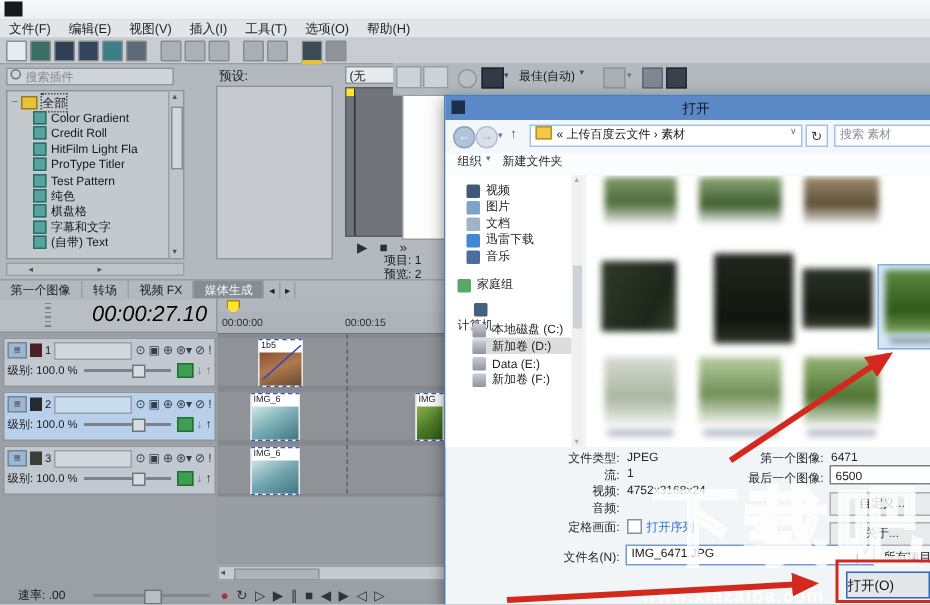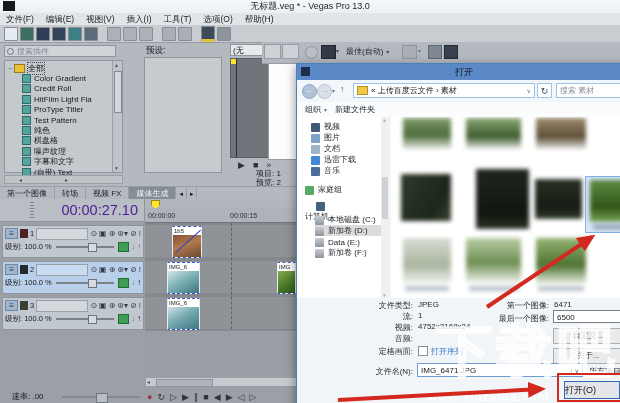--- a/index.html
+++ b/index.html
@@ -1,20 +1,20 @@
 <!DOCTYPE html>
 <html><head>
 <meta charset="utf-8">
 <style>
   html,body{margin:0;padding:0;}
   body{width:620px;height:403px;overflow:hidden;font-family:"Liberation Sans","DejaVu Sans",sans-serif;}
   #screen{position:relative;width:620px;height:403px;background:#b4b9bf;overflow:hidden;font-size:9px;color:#17191c;}
   .abs{position:absolute;}
   .txt{white-space:nowrap;overflow:hidden;}
-  .flex{display:flex;align-items:center;}
+  .flex{display:flex;}
   
   .titlebar{left:0;top:0;width:620px;height:13px;background:linear-gradient(#f6f8fa,#eceff2);text-align:center;font-size:9px;line-height:13px;color:#24272b;}
   .menubar{left:0;top:13px;width:620px;height:12px;background:#e2e5e8;border-bottom:1px solid #c6cace;}
   .menubar span{display:inline-block;padding:0 6px;font-size:8.5px;line-height:12px;color:#1b1e22;}
   .vtoolbar{left:0;top:25px;width:620px;height:17px;background:#c9cdd2;border-bottom:1px solid #979da3;}
   .tbico{width:12px;height:12px;margin:2px 1px;border:1px solid #878d93;border-radius:1px;}
   .gap{width:7px;}
   .panelbox{border:1px solid #8f959b;background:#c5cacf;}
   .treerow{display:flex;align-items:center;height:10.4px;font-size:8px;color:#15181c;white-space:nowrap;}
   .gico{width:7px;height:7px;background:#55a49d;border:1px solid #2e6b66;margin-right:3px;flex:0 0 auto;}
@@ -42,21 +42,20 @@
   #wm-big{left:436px;top:314px;font-size:56px;font-weight:bold;letter-spacing:5px;color:rgba(255,255,255,.16);-webkit-text-stroke:2px rgba(255,255,255,.8);white-space:nowrap;}
   #wm-url{left:428px;top:390px;font-size:12px;font-weight:bold;color:rgba(255,255,255,.85);letter-spacing:1px;white-space:nowrap;}
 </style>
 </head>
 <body>
 
 <div id="screen">
 
   <div class="abs titlebar">
     <div class="abs" style="left:3px;top:1px;width:12px;height:10px;background:#14191f;"></div>
-    <span>无标题.veg * - Vegas Pro 13.0</span>
   </div>
 
   <div class="abs menubar">
     <span>文件(F)</span><span>编辑(E)</span><span>视图(V)</span><span>插入(I)</span><span>工具(T)</span><span>选项(O)</span><span>帮助(H)</span>
   </div>
 
   <div class="abs vtoolbar flex" style="padding-left:3px;">
     <div class="tbico" style="background:#e5ecf3;"></div>
     <div class="tbico" style="background:#3c6e64;"></div>
     <div class="tbico" style="background:#2f3e55;"></div>
@@ -109,24 +108,20 @@
       <div class="treerow">
           <div class="gico"></div>
           <span class="txt">纯色</span>
         </div>
       <div class="treerow">
           <div class="gico"></div>
           <span class="txt">棋盘格</span>
         </div>
       <div class="treerow">
           <div class="gico"></div>
-          <span class="txt">噪声纹理</span>
-        </div>
-      <div class="treerow">
-          <div class="gico"></div>
           <span class="txt">字幕和文字</span>
         </div>
       <div class="treerow">
           <div class="gico"></div>
           <span class="txt">(自带) Text</span>
         </div>
     </div>
     <div class="abs" style="right:0;top:0;width:9px;height:100%;background:#bfc4c9;border-left:1px solid #9aa0a6;">
       <div class="abs" style="top:1px;left:1px;font-size:5px;color:#4d5258;">▲</div>
       <div class="abs" style="bottom:1px;left:1px;font-size:5px;color:#4d5258;">▼</div>
@@ -176,21 +171,21 @@
   <span class="abs txt" style="left:256px;top:177px;font-size:8px;">预览: 2</span>
 
   <div class="abs tabstrip" style="left:0;top:186px;width:620px;height:13px;background:#b4b9bf;border-top:1px solid #979da3;">
     <span>第一个图像</span><span>转场</span><span>视频 FX</span><span class="active">媒体生成</span><span style="padding:0 3px;font-size:7px;">◂</span><span style="padding:0 3px;font-size:7px;">▸</span>
   </div>
 
   <div class="abs" style="left:0;top:199px;width:620px;height:204px;background:#9ba0a6;">
 
     <div class="abs" style="left:0;top:0;width:145px;height:23px;background:#b9bec4;border-right:1px solid #8f959b;border-bottom:1px solid #8f959b;box-sizing:border-box;">
       <div class="abs" style="left:30px;top:3px;width:4px;height:16px;background:repeating-linear-gradient(#7e8489 0 1px,transparent 1px 3px);"></div>
-      <span class="abs" style="right:6px;top:3px;font-size:14.5px;color:#4c1d95;">00:00:27.10</span>
+      <span class="abs" style="right:6px;top:3px;font-size:14.5px;color:#000000;font-style:italic;">00:00:27.10</span>
     </div>
 
     <div class="abs" style="left:145px;top:0;width:475px;height:9px;background:#b2b7bd;border-bottom:1px solid #9aa0a6;">
       <div class="abs" style="left:6px;top:1px;width:7px;height:7px;background:#ffe62e;border:1px solid #9a8a10;clip-path:polygon(0 0,100% 0,100% 55%,50% 100%,0 55%);"></div>
     </div>
     <div class="abs" style="left:145px;top:9px;width:475px;height:14px;background:#aeb3b9;border-bottom:1px solid #70757b;">
       <span class="abs" style="left:3px;top:4px;font-size:7px;color:#2c3036;">00:00:00</span>
       <span class="abs" style="left:85px;top:4px;font-size:7px;color:#2c3036;">00:00:15</span>
     </div>
 

